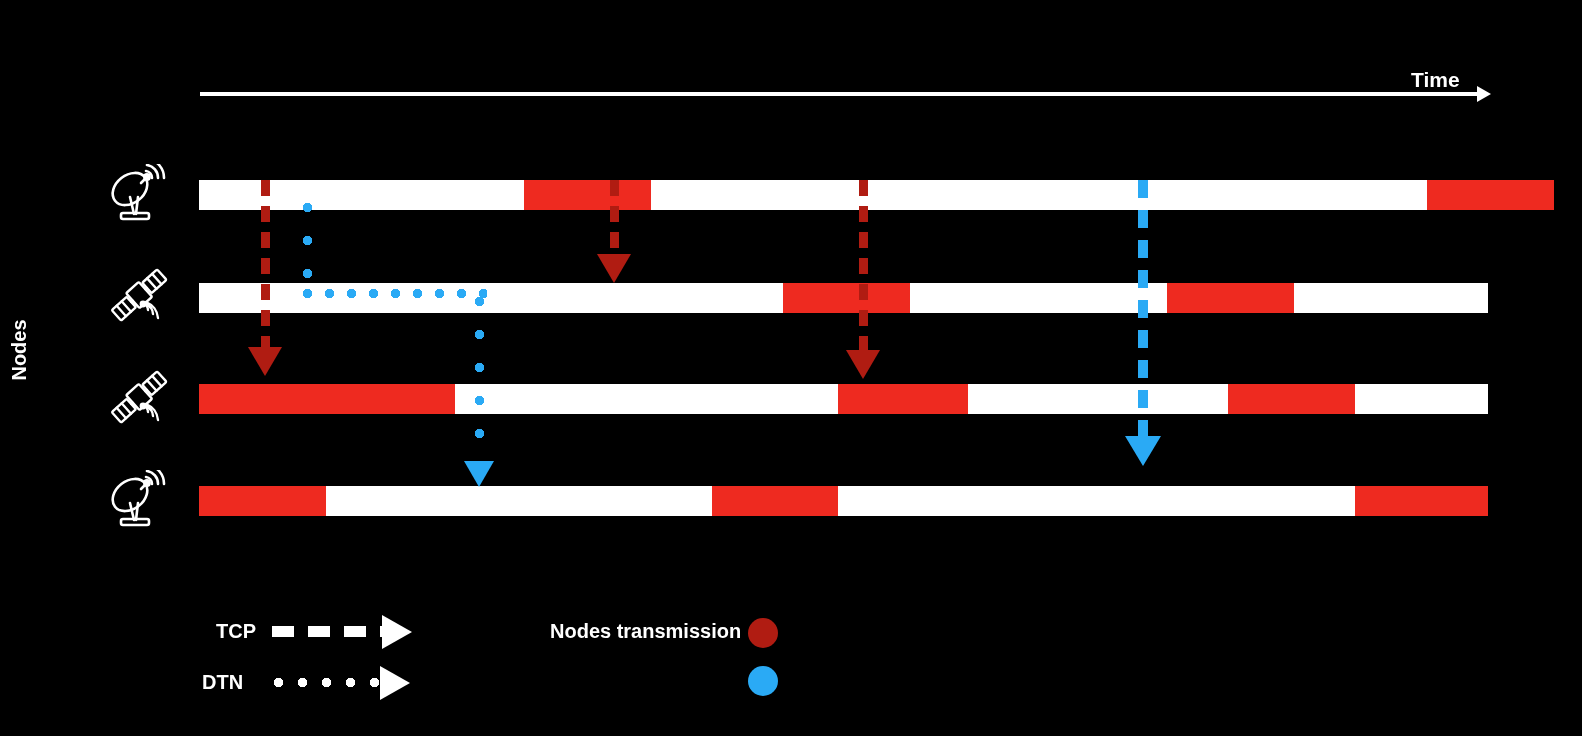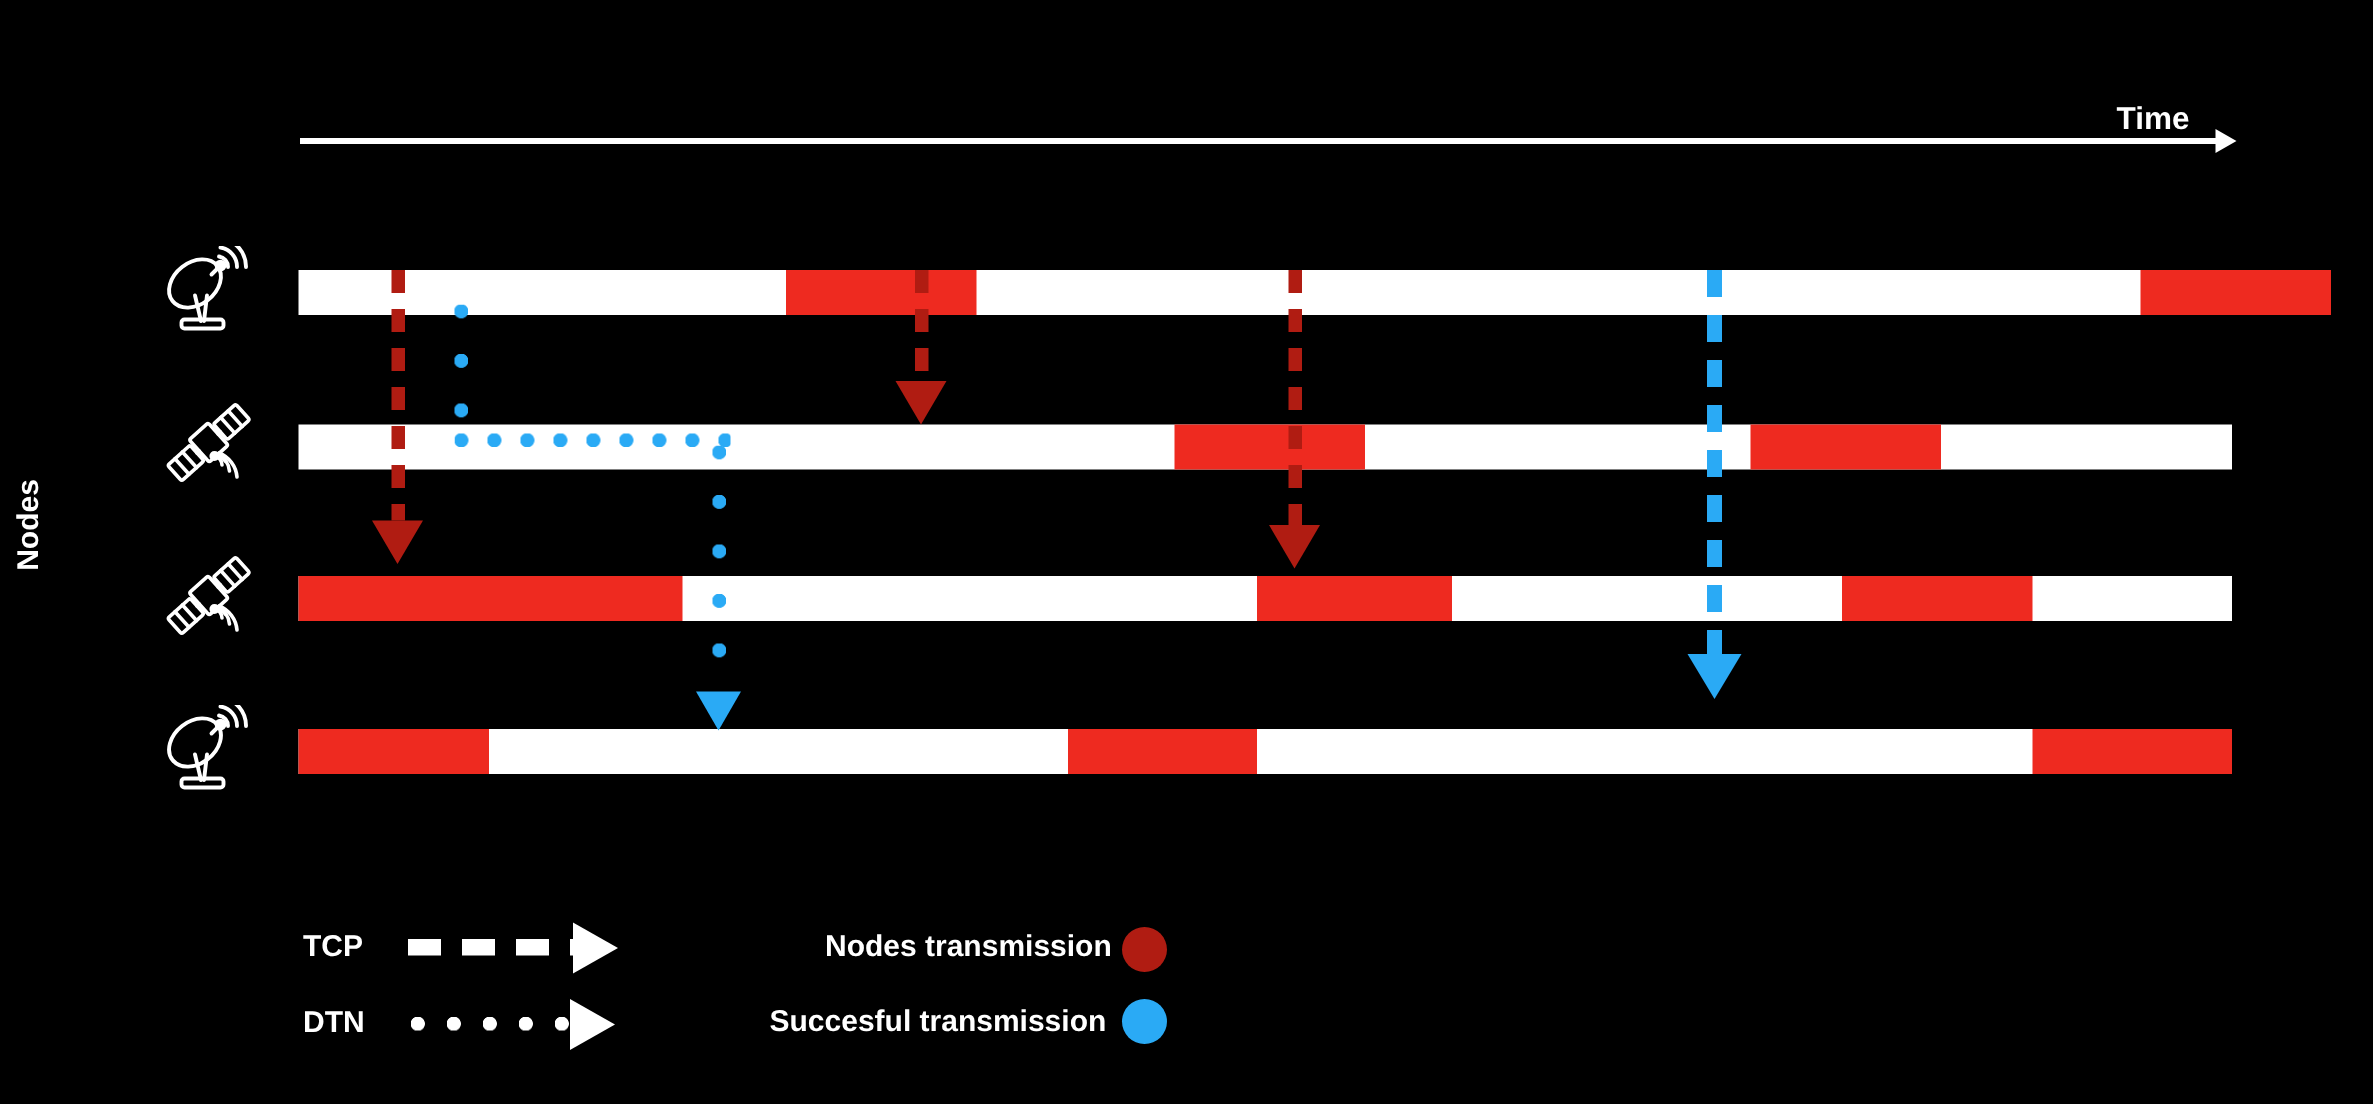--- a/index.html
+++ b/index.html
@@ -166,27 +166,26 @@
       <div class="dtn-dash-head" style="left: 1125px; top: 436px;"></div>
     </div>
 
   <div id="dtn-path">
       <div class="dot-v" style="left: 302.5px; top: 203px; height: 89px;"></div>
       <div class="dot-h" style="left: 303px; top: 288.5px; width: 184px;"></div>
       <div class="dot-v" style="left: 474.5px; top: 297px; height: 162px;"></div>
       <div class="dtn-head" style="left: 464px; top: 461px;"></div>
     </div>
 
-  <div class="lbl leg-text" style="left:202px;top:620px">TCP</div>
+  <div class="lbl leg-text" style="left:216px;top:620px">TCP</div>
   <div class="leg-dash" style="left:272px;top:626px;width:120px"></div>
   <div class="leg-head" style="left:382px;top:615px"></div>
 
   <div class="lbl leg-text" style="left:202px;top:671px">DTN</div>
   <div class="leg-dot" style="left:274px;top:678px;width:110px"></div>
   <div class="leg-head" style="left:380px;top:666px"></div>
 
   <div class="lbl leg-text" style="left:550px;top:620px">Nodes transmission</div>
   <div class="leg-circle" id="leg-c1" style="left: 748px; top: 618px; width: 30px; height: 30px; background: rgb(176, 28, 18);"></div>
 
-  <div class="lbl leg-text" style="left:513px;top:670px">Succesful transmission</div>
   <div class="leg-circle" id="leg-c2" style="left: 748px; top: 666px; width: 30px; height: 30px; background: rgb(42, 170, 245);"></div>
 
 </div>
 
 </body></html>

